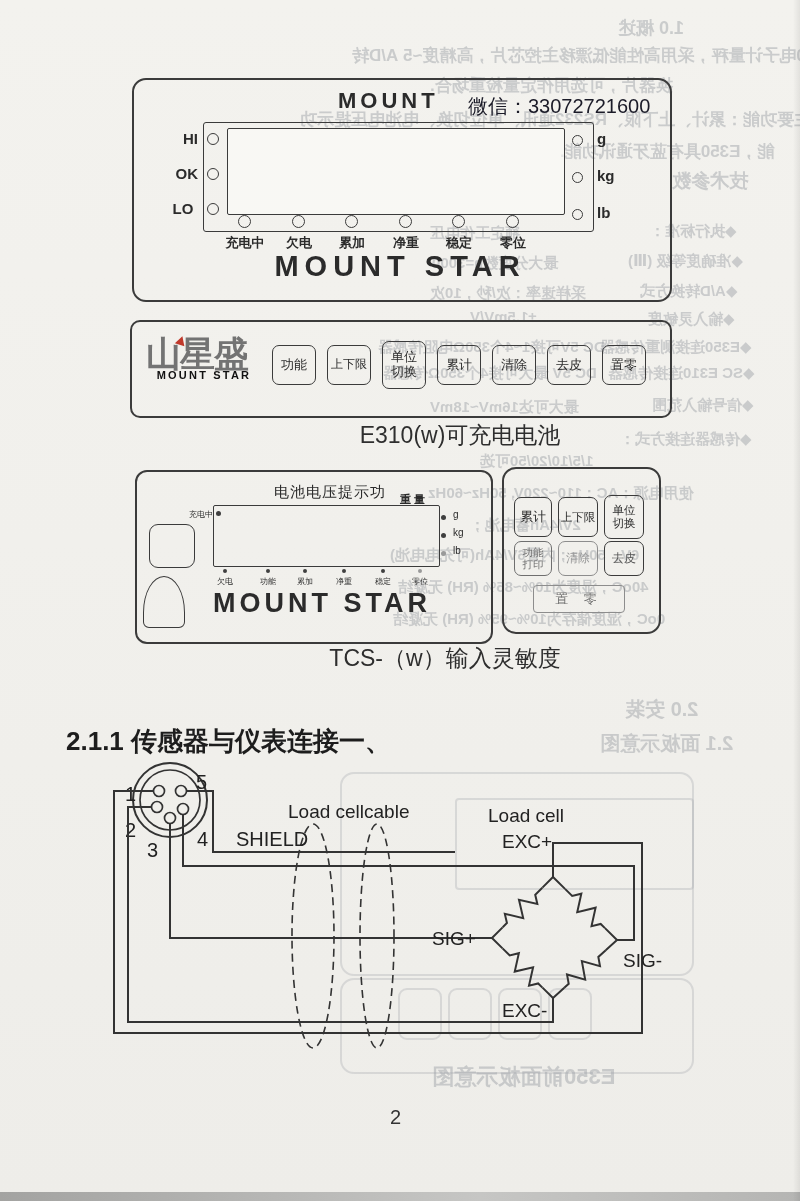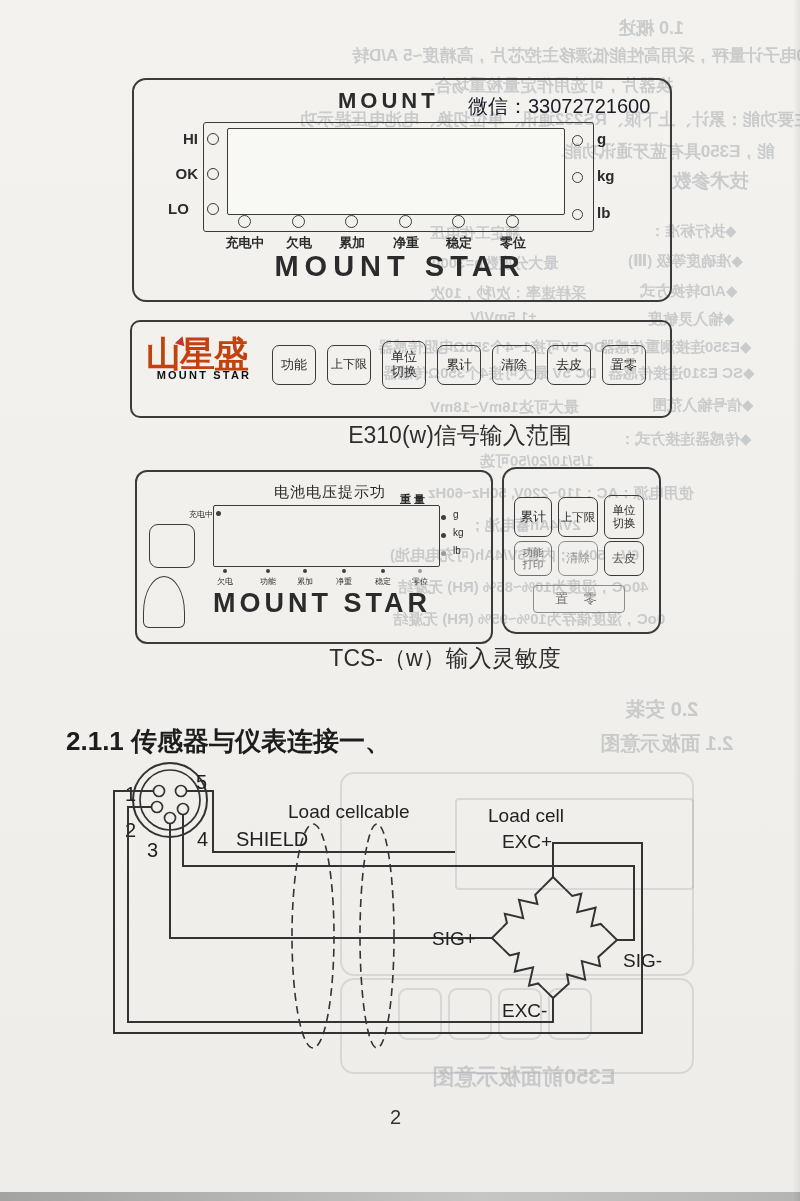--- a/index.html
+++ b/index.html
@@ -18,21 +18,21 @@
   .circle{position:absolute;border:1.7px solid #3b3b3b;border-radius:50%;background:transparent;z-index:3;box-sizing:border-box;}
   .fdot{position:absolute;border-radius:50%;background:#3f3f3f;z-index:3;}
   .lbl{position:absolute;color:#2b2b2b;z-index:3;white-space:nowrap;}
   .cc{transform:translateX(-50%);}
   .btn{display:flex;align-items:center;justify-content:center;border:1.7px solid #3b3b3b;
        border-radius:7px;white-space:pre-line;text-align:center;line-height:1.12;color:#2b2b2b;box-sizing:border-box;}
   .btnrow{position:absolute;display:flex;align-items:center;gap:11px;z-index:3;}
   .kbtn{position:absolute;z-index:3;}
   .caption{position:absolute;z-index:3;color:#2e2e2e;white-space:nowrap;}
   .logo{position:absolute;z-index:3;width:116px;}
-  .logo-cn{font-size:35px;font-weight:900;letter-spacing:-1px;color:#c2410c;line-height:1;}
+  .logo-cn{font-size:35px;font-weight:900;letter-spacing:-1px;color:#737373;line-height:1;}
   .logo-en{font-size:11px;font-weight:bold;letter-spacing:2.2px;color:#111;margin-top:-2px;text-align:center;}
   .logo-red{position:absolute;top:0px;left:30px;width:0;height:0;border-left:5px solid transparent;
             border-right:5px solid transparent;border-bottom:9px solid #c0392b;transform:rotate(18deg);}
   .wire{stroke:#333;stroke-width:2;fill:none;}
   .wire-thin{stroke:#333;stroke-width:1.7;fill:none;}
   .dashed{stroke:#333;stroke-width:1.6;fill:none;stroke-dasharray:8 5;}
   .svgtxt{fill:#222;font-family:"Liberation Sans","DejaVu Sans",sans-serif;}
   .page-bottom{position:absolute;left:0;top:1192px;width:800px;height:9px;z-index:4;
                background:linear-gradient(90deg,#a3a3a1,#c6c6c4 60%,#b5b5b3);}
   .edge-right{position:absolute;right:0;top:0;width:7px;height:1201px;z-index:4;
@@ -84,21 +84,21 @@
 
 <div class="panel" style="left:132px;top:78px;width:536px;height:220px;"></div>
 <div class="lbl" style="left:338px;top:88px;font-size:22px;font-weight:bold;letter-spacing:4px;">MOUNT</div>
 <div class="lbl" style="left:468px;top:93px;font-size:20px;color:#1b1b28;">微信：33072721600</div>
 
 <div class="box" style="left:203px;top:122px;width:389px;height:108px;border-radius:3px;"></div>
 <div class="box" style="left:227px;top:128px;width:336px;height:85px;border-radius:2px;background:rgba(253,253,250,0.55);"></div>
 
 <div class="lbl" style="left:168px;top:130px;width:30px;text-align:right;font-size:15px;font-weight:bold;">HI</div>
 <div class="lbl" style="left:168px;top:165px;width:30px;text-align:right;font-size:15px;font-weight:bold;">OK</div>
-<div class="lbl" style="left:168px;top:200px;width:30px;text-align:left;font-size:15px;font-weight:bold;">LO</div>
+<div class="lbl" style="left:168px;top:200px;width:30px;text-align:center;font-size:15px;font-weight:bold;">LO</div>
 <div class="circle" style="left:207px;top:133px;width:12px;height:12px;"></div>
 <div class="circle" style="left:207px;top:168px;width:12px;height:12px;"></div>
 <div class="circle" style="left:207px;top:203px;width:12px;height:12px;"></div>
 
 <div class="circle" style="left:572px;top:135px;width:11px;height:11px;"></div>
 <div class="circle" style="left:572px;top:172px;width:11px;height:11px;"></div>
 <div class="circle" style="left:572px;top:209px;width:11px;height:11px;"></div>
 <div class="lbl" style="left:597px;top:130px;font-size:15px;font-weight:bold;">g</div>
 <div class="lbl" style="left:597px;top:167px;font-size:15px;font-weight:bold;">kg</div>
 <div class="lbl" style="left:597px;top:204px;font-size:15px;font-weight:bold;">lb</div>
@@ -126,21 +126,21 @@
 <div class="btnrow" style="left:272px;top:337px;height:56px;">
   <div class="btn" style="width:44px;height:40px;font-size:13px;">功能</div>
   <div class="btn" style="width:44px;height:40px;font-size:12px;">上下限</div>
   <div class="btn" style="width:44px;height:48px;font-size:13px;">单位
 切换</div>
   <div class="btn" style="width:44px;height:40px;font-size:13px;">累计</div>
   <div class="btn" style="width:44px;height:40px;font-size:13px;">清除</div>
   <div class="btn" style="width:44px;height:40px;font-size:13px;">去皮</div>
   <div class="btn" style="width:44px;height:40px;font-size:13px;">置零</div>
 </div>
-<div class="caption" style="left:320px;top:420px;width:280px;text-align:center;font-size:23px;">E310(w)信号输入范围</div>
+<div class="caption" style="left:320px;top:420px;width:280px;text-align:center;font-size:23px;">E310(w)可充电电池</div>
 
 <div class="panel" style="left:135px;top:470px;width:354px;height:170px;border-radius:12px;"></div>
 <div class="lbl" style="left:274px;top:483px;font-size:15px;letter-spacing:1px;">电池电压提示功</div>
 <div class="lbl" style="left:400px;top:492px;font-size:11px;font-weight:bold;">重 量</div>
 <div class="lbl" style="left:189px;top:509px;font-size:8px;">充电中</div>
 <div class="fdot" style="left:216px;top:511px;width:5px;height:5px;"></div>
 <div class="box" style="left:213px;top:505px;width:225px;height:60px;border-radius:2px;"></div>
 <div class="box" style="left:149px;top:524px;width:44px;height:42px;border-radius:9px;"></div>
 <div class="box" style="left:143px;top:576px;width:40px;height:50px;border-radius:50% 50% 6px 6px / 70% 70% 6px 6px;"></div>
 

